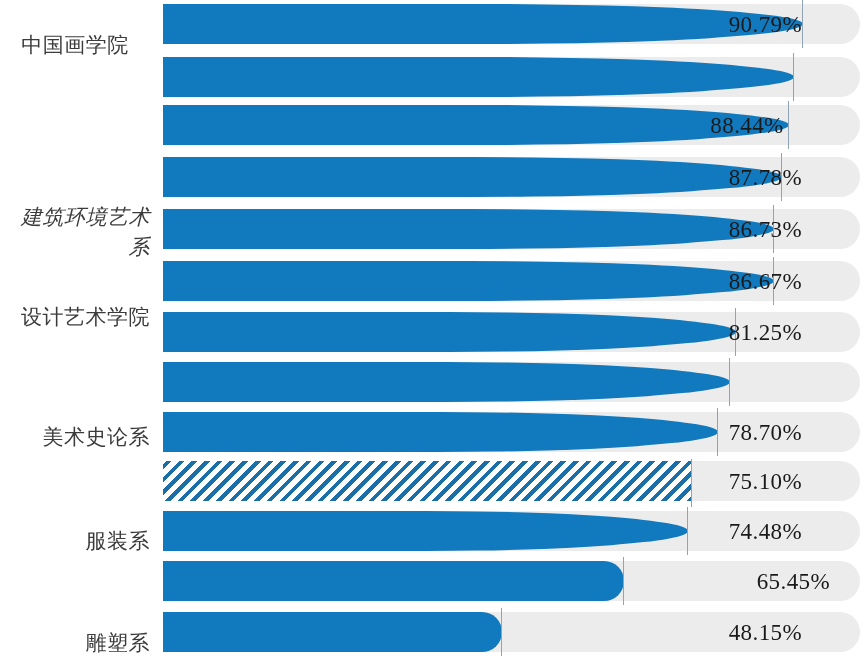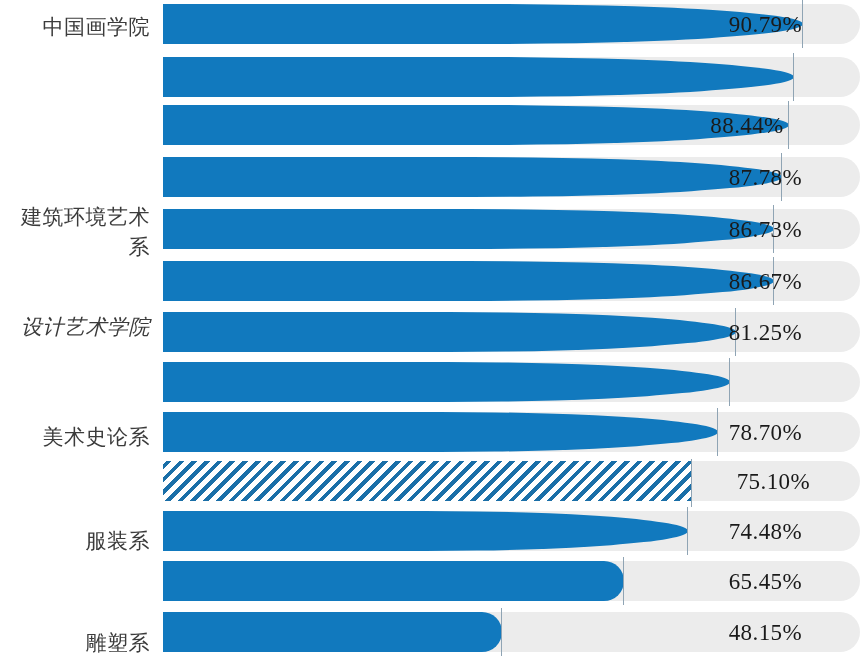--- a/index.html
+++ b/index.html
@@ -99,46 +99,46 @@
     letter-spacing: 0.4px;
     white-space: nowrap;
     text-align: right;
   }
 </style>
 </head>
 <body>
 
 <div id="chart">
     <div class="row" style="top: 4px; height: 40px;">
-      <div class="cat-label" style="top: 11px; position: absolute;">中国画学院</div>
+      <div class="cat-label" style="top: 29px; position: absolute; text-align: center;">中国画学院</div>
       <div class="track" style="top: 0px; height: 40px; width: 697px;"></div>
       <div class="bar-clip" style="height: 40px; width: 640px;">
         <div class="bar" style="width: 640px;"></div>
       </div>
       <div class="tick" style="top: -4px; height: 48px; left: 802px; position: absolute;"></div>
       <div class="val-label" style="top: 8px; left: 692px; width: 110px;">90.79%</div>
     </div>
     <div class="row" style="top: 57px; height: 40px;">
       <div class="track" style="top: 0px; height: 40px; width: 697px;"></div>
       <div class="bar-clip" style="height: 40px; width: 631px;">
         <div class="bar" style="width: 631px;"></div>
       </div>
       <div class="tick" style="top: -4px; height: 48px; left: 793px; position: absolute;"></div>
     </div>
     <div class="row" style="top: 105px; height: 40px;">
-      <div class="cat-label" style="top: 97px; line-height: 30px; position: absolute;">建筑环境艺术系</div>
+      <div class="cat-label" style="top: 97px; line-height: 30px; position: absolute; font-style: italic;">建筑环境艺术系</div>
       <div class="track" style="top: 0px; height: 40px; width: 697px;"></div>
       <div class="bar-clip" style="height: 40px; width: 626px;">
         <div class="bar" style="width: 626px;"></div>
       </div>
       <div class="tick" style="top: -4px; height: 48px; left: 788px; position: absolute;"></div>
       <div class="val-label" style="top: 8px; left: 692px; width: 110px; text-align: center;">88.44%</div>
     </div>
     <div class="row" style="top: 157px; height: 40px;">
-      <div class="cat-label" style="top: 158px; position: absolute; font-style: italic;">设计艺术学院</div>
+      <div class="cat-label" style="top: 148px; position: absolute;">设计艺术学院</div>
       <div class="track" style="top: 0px; height: 40px; width: 697px;"></div>
       <div class="bar-clip" style="height: 40px; width: 619px;">
         <div class="bar" style="width: 619px;"></div>
       </div>
       <div class="tick" style="top: -4px; height: 48px; left: 781px; position: absolute;"></div>
       <div class="val-label" style="top: 8px; left: 692px; width: 110px;">87.78%</div>
     </div>
     <div class="row" style="top: 209px; height: 40px;">
       <div class="cat-label" style="top: 216px; position: absolute;">美术史论系</div>
       <div class="track" style="top: 0px; height: 40px; width: 697px;"></div>
@@ -180,37 +180,37 @@
       </div>
       <div class="tick" style="top: -4px; height: 48px; left: 717px; position: absolute;"></div>
       <div class="val-label" style="top: 8px; left: 692px; width: 110px;">78.70%</div>
     </div>
     <div class="row" style="top: 461px; height: 40px;">
       <div class="track" style="top: 0px; height: 40px; width: 697px;"></div>
       <div class="bar-clip" style="height: 40px; width: 529px;">
         <div class="bar hatch" style="width: 529px;"></div>
       </div>
       <div class="tick" style="top: -2px; height: 48px; left: 691px; position: absolute;"></div>
-      <div class="val-label" style="top: 8px; left: 692px; width: 110px; padding-left: 8px;">75.10%</div>
+      <div class="val-label" style="top: 8px; left: 692px; width: 110px;">75.10%</div>
     </div>
     <div class="row" style="top: 511px; height: 40px;">
       <div class="track" style="top: 0px; height: 40px; width: 697px;"></div>
       <div class="bar-clip" style="height: 40px; width: 525px;">
         <div class="bar" style="width: 525px;"></div>
       </div>
       <div class="tick" style="top: -4px; height: 48px; left: 687px; position: absolute;"></div>
       <div class="val-label" style="top: 8px; left: 692px; width: 110px;">74.48%</div>
     </div>
     <div class="row" style="top: 561px; height: 40px;">
       <div class="track" style="top: 0px; height: 40px; width: 697px;"></div>
       <div class="bar-clip" style="height: 40px; width: 461px;">
         <div class="bar round-end" style="width: 461px;"></div>
       </div>
       <div class="tick" style="top: -4px; height: 48px; left: 623px; position: absolute;"></div>
-      <div class="val-label" style="top: 8px; left: 692px; width: 110px;">65.45%</div>
+      <div class="val-label" style="top: 8px; left: 720px; width: 110px;">65.45%</div>
     </div>
     <div class="row" style="top: 612px; height: 32px;">
       <div class="track" style="top: 0px; height: 40px; width: 697px;"></div>
       <div class="bar-clip" style="height: 40px; width: 339px;">
         <div class="bar round-end" style="width: 339px;"></div>
       </div>
       <div class="tick" style="top: -4px; height: 48px; left: 501px; position: absolute;"></div>
       <div class="val-label" style="top: 8px; left: 692px; width: 110px;">48.15%</div>
     </div>
   </div>

